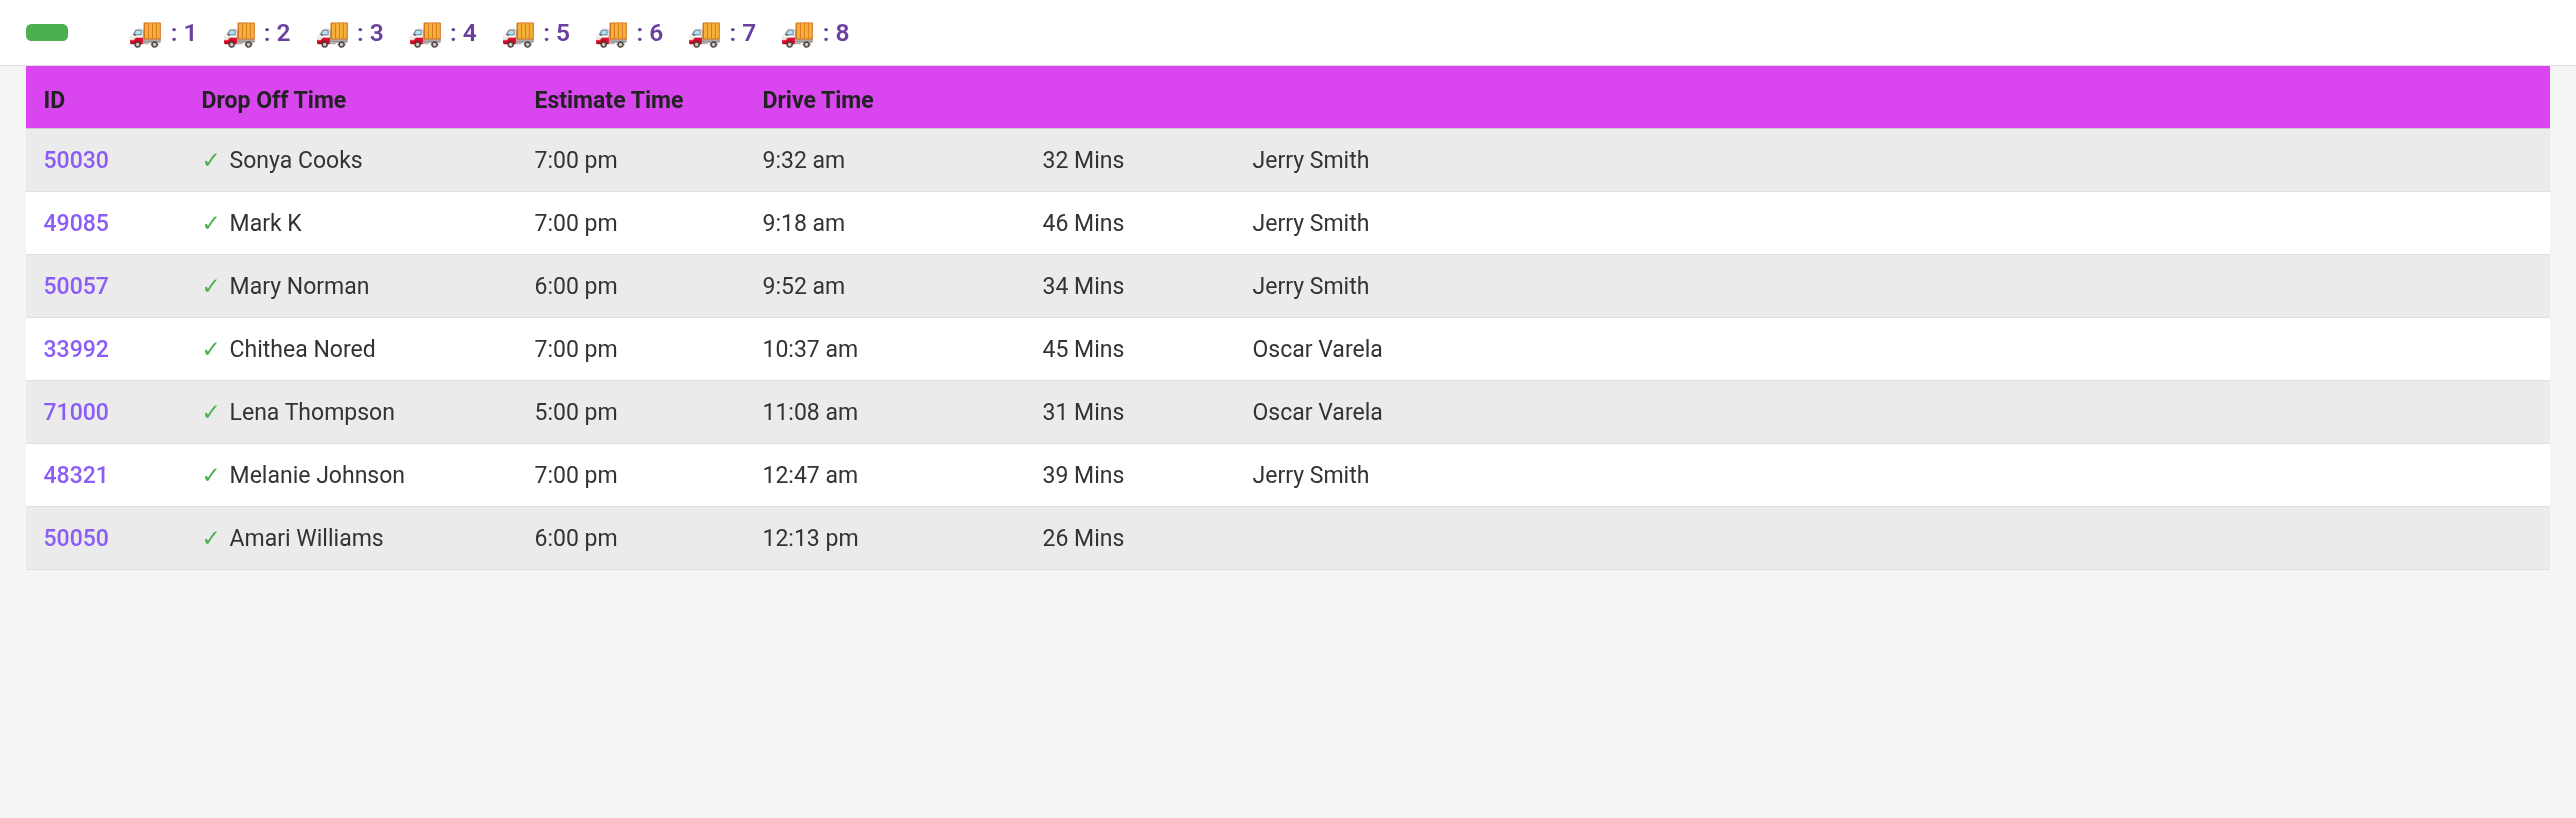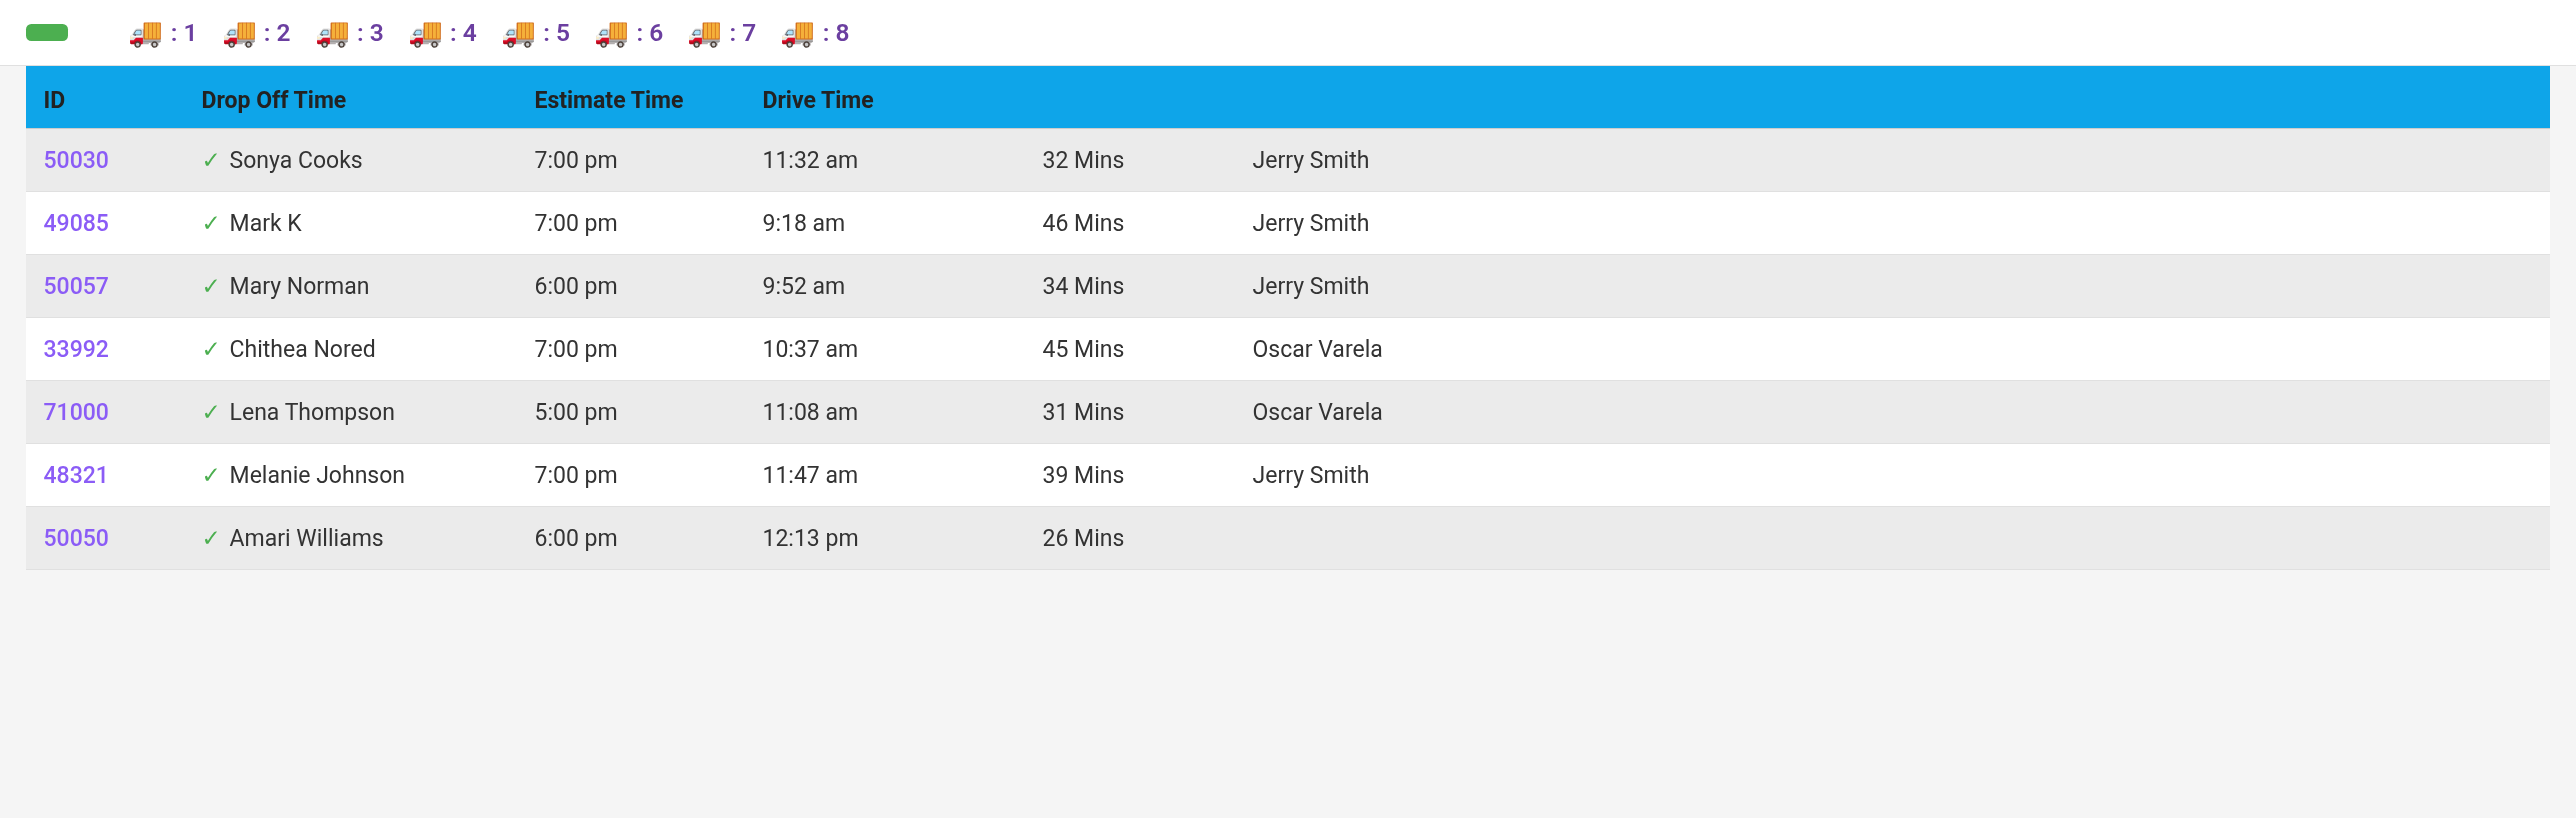--- a/index.html
+++ b/index.html
@@ -54,21 +54,21 @@
       background: #f5f5f5;
     }
     .table-header {
       display: grid;
       grid-template-columns: 158px 333px 228px 280px 210px 1fr;
       padding: 21px 17.5px 14px 17.5px;
       font-size: 23px;
       font-weight: 700;
       color: #222;
       border-bottom: 1.8px solid #ccc;
-      background: #0ea5e9;
+      background: #d946ef;
     }
     .table-row {
       display: grid;
       grid-template-columns: 158px 333px 228px 280px 210px 1fr;
       padding: 17.5px 17.5px;
       font-size: 23px;
       color: #333;
       align-items: center;
       border-bottom: 0.9px solid #e0e0e0;
     }
@@ -150,21 +150,21 @@
     </div>
   <div id="table-body">
 
   <div class="table-row">
       <div class="id-cell">50030</div>
       <div class="name-cell">
         <span class="check-icon">✓</span>
         <span>Sonya Cooks</span>
       </div>
       <div>7:00 pm</div>
-      <div>11:32 am</div>
+      <div>9:32 am</div>
       <div>32 Mins</div>
       <div>Jerry Smith</div>
     </div>
       <div class="table-row">
       <div class="id-cell">49085</div>
       <div class="name-cell">
         <span class="check-icon">✓</span>
         <span>Mark K</span>
       </div>
       <div>7:00 pm</div>
@@ -205,21 +205,21 @@
       <div>31 Mins</div>
       <div>Oscar Varela</div>
     </div>
       <div class="table-row">
       <div class="id-cell">48321</div>
       <div class="name-cell">
         <span class="check-icon">✓</span>
         <span>Melanie Johnson</span>
       </div>
       <div>7:00 pm</div>
-      <div>11:47 am</div>
+      <div>12:47 am</div>
       <div>39 Mins</div>
       <div>Jerry Smith</div>
     </div>
       <div class="table-row">
       <div class="id-cell">50050</div>
       <div class="name-cell">
         <span class="check-icon">✓</span>
         <span>Amari Williams</span>
       </div>
       <div>6:00 pm</div>

